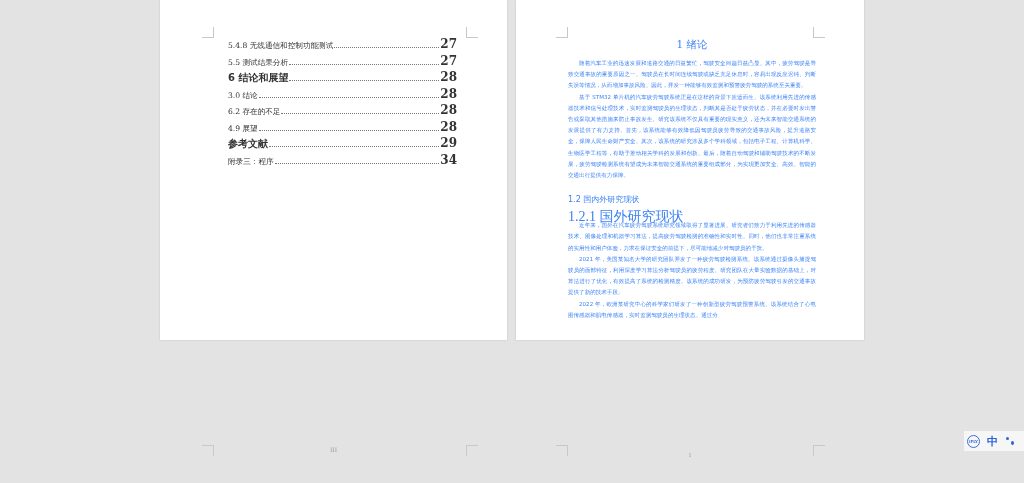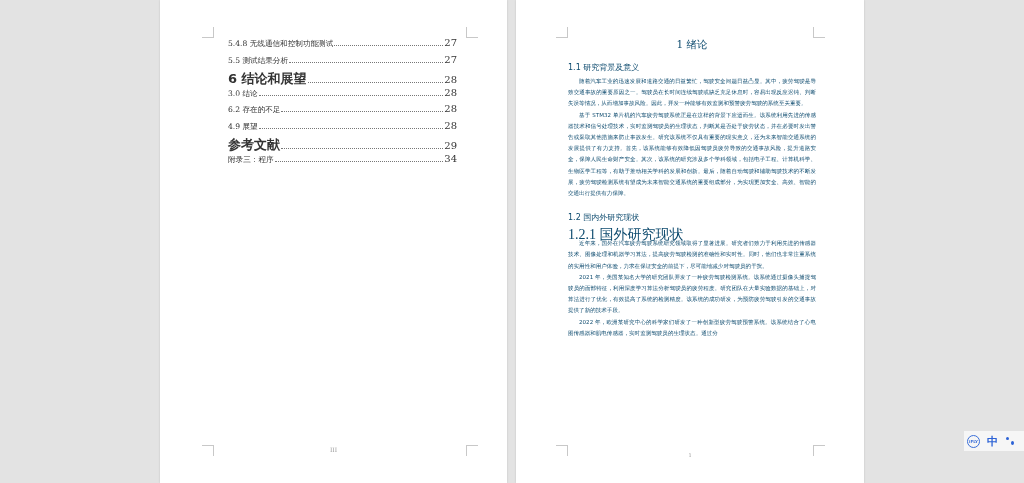--- a/index.html
+++ b/index.html
@@ -3,43 +3,43 @@
   <meta charset="utf-8">
   <style>
     html, body { margin:0; padding:0; }
     body {
       width:1024px; height:483px; overflow:hidden;
       background:#e3e3e3;
       position:relative;
       font-family:"DejaVu Serif", serif;
     }
     .page {
-      position:absolute; top:0; height:483px; background:#ffffff;
+      position:absolute; top:0; height:340px; background:#ffffff;
       box-shadow:0 0 2px rgba(0,0,0,0.15);
     }
     #page-left { left:160px; width:347px; }
     #page-right { left:516px; width:348px; }
 
     .corner { position:absolute; width:11px; height:10px; border-color:#c8c8c8; border-style:solid; border-width:0; }
     .c-tl { border-right-width:1px; border-bottom-width:1px; }
     .c-tr { border-left-width:1px; border-bottom-width:1px; }
     .c-bl { border-right-width:1px; border-top-width:1px; }
     .c-br { border-left-width:1px; border-top-width:1px; }
 
     
     .toc { position:absolute; left:68px; top:37px; width:229px; }
     .toc-row { display:flex; align-items:baseline; height:16.5px; font-size:7.6px; color:#333; }
     .toc-row .t { white-space:nowrap; }
-    .toc-row.bold .t { font-weight:bold; font-family:"DejaVu Sans", sans-serif; font-size:13px; }
+    .toc-row.bold .t { font-weight:bold; font-family:"DejaVu Sans", sans-serif; font-size:10px; }
     .toc-row .dots { flex:1; border-bottom:1px dotted #777; margin:0 1px 2px 1px; height:0; }
-    .toc-row .p { white-space:nowrap; font-size:10px; }
+    .toc-row .p { white-space:nowrap; font-size:12px;font-weight:bold; }
     .page-num-left { position:absolute; left:0; width:100%; top:446px; text-align:center; font-size:6px; color:#999; }
 
     
-    .content { position:absolute; left:52px; top:36px; width:248px; color:#0c4a6e; }
+    .content { position:absolute; left:52px; top:36px; width:248px; color:#3b82f6; }
     .chapter-title { text-align:center; font-size:10.5px; margin-top:2px; height:20px; font-family:"DejaVu Serif", serif; }
     .h2 { font-family:"DejaVu Sans", sans-serif; font-size:8px; margin-top:4px; height:14px; }
     .h3 { font-family:Liberation Serif, serif; font-size:14px; height:12px; }
     .para { font-family:"DejaVu Sans", sans-serif; font-size:5.5px; line-height:11.2px; text-align:justify; text-indent:11px; letter-spacing:0.05px; }
     .gap2 { height:9px; }
     .page-num-right { position:absolute; left:0; width:100%; top:452px; text-align:center; font-size:5px; color:#999; }
 
     
     .ime { position:absolute; left:964px; top:431px; width:60px; height:20px; background:#f6f6f6; display:flex; align-items:center; gap:7px; padding-left:3px; }
     .ime-logo { width:13px; height:13px; border:1.5px solid #3b6fd8; border-radius:50%; box-sizing:border-box; font-size:4px; color:#3b6fd8; display:flex; align-items:center; justify-content:center; font-family:"DejaVu Sans", sans-serif; font-weight:bold; }
@@ -104,21 +104,20 @@
 </div>
 
 <div class="page" id="page-right">
   <div class="corner c-tl" style="left:40px;top:27px;"></div>
   <div class="corner c-tr" style="left:297px;top:27px;"></div>
   <div class="corner c-bl" style="left:40px;top:445px;"></div>
   <div class="corner c-br" style="left:297px;top:445px;"></div>
 
   <div class="content">
     <div class="chapter-title">1 绪论</div>
-    <div class="h2">1.1 研究背景及意义</div>
     <div class="para">随着汽车工业的迅速发展和道路交通的日益繁忙，驾驶安全问题日益凸显。其中，疲劳驾驶是导致交通事故的重要原因之一。驾驶员在长时间连续驾驶或缺乏充足休息时，容易出现反应迟钝、判断失误等情况，从而增加事故风险。因此，开发一种能够有效监测和预警疲劳驾驶的系统至关重要。</div>
     <div class="para">基于 STM32 单片机的汽车疲劳驾驶系统正是在这样的背景下应运而生。该系统利用先进的传感器技术和信号处理技术，实时监测驾驶员的生理状态，判断其是否处于疲劳状态，并在必要时发出警告或采取其他措施来防止事故发生。研究该系统不仅具有重要的现实意义，还为未来智能交通系统的发展提供了有力支持。首先，该系统能够有效降低因驾驶员疲劳导致的交通事故风险，提升道路安全，保障人民生命财产安全。其次，该系统的研究涉及多个学科领域，包括电子工程、计算机科学、生物医学工程等，有助于推动相关学科的发展和创新。最后，随着自动驾驶和辅助驾驶技术的不断发展，疲劳驾驶检测系统有望成为未来智能交通系统的重要组成部分，为实现更加安全、高效、智能的交通出行提供有力保障。</div>
     <div class="gap2"></div>
     <div class="h2">1.2 国内外研究现状</div>
     <div class="h3">1.2.1 国外研究现状</div>
     <div class="para">近年来，国外在汽车疲劳驾驶系统研究领域取得了显著进展。研究者们致力于利用先进的传感器技术、图像处理和机器学习算法，提高疲劳驾驶检测的准确性和实时性。同时，他们也非常注重系统的实用性和用户体验，力求在保证安全的前提下，尽可能地减少对驾驶员的干扰。</div>
     <div class="para">2021 年，美国某知名大学的研究团队开发了一种疲劳驾驶检测系统。该系统通过摄像头捕捉驾驶员的面部特征，利用深度学习算法分析驾驶员的疲劳程度。研究团队在大量实验数据的基础上，对算法进行了优化，有效提高了系统的检测精度。该系统的成功研发，为预防疲劳驾驶引发的交通事故提供了新的技术手段。</div>
     <div class="para">2022 年，欧洲某研究中心的科学家们研发了一种创新型疲劳驾驶预警系统。该系统结合了心电图传感器和肌电传感器，实时监测驾驶员的生理状态。通过分</div>
   </div>
 

